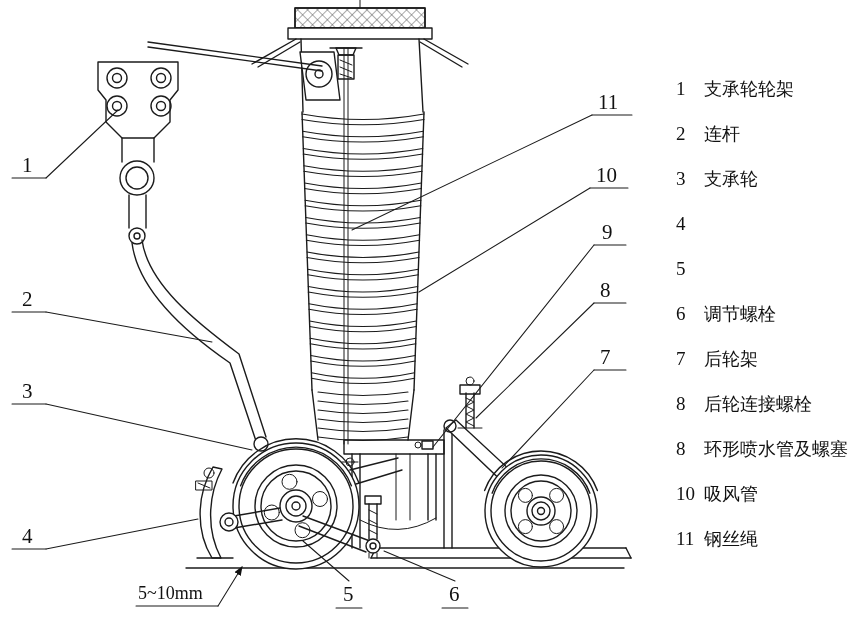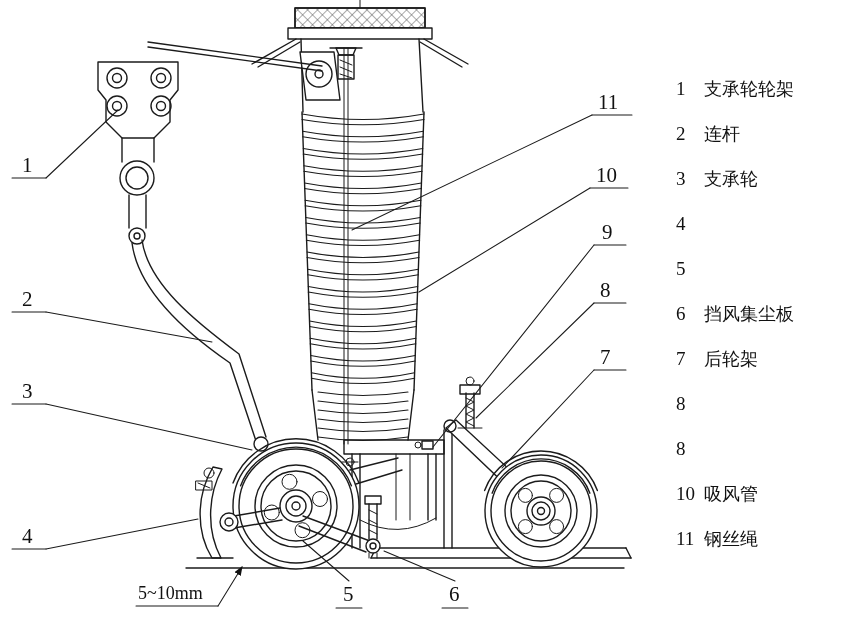--- a/index.html
+++ b/index.html
@@ -298,31 +298,33 @@
         <span>支承轮</span>
       </div>
     <div class="legend-row">
         <span class="num">4</span>
       </div>
     <div class="legend-row">
         <span class="num">5</span>
       </div>
     <div class="legend-row">
         <span class="num">6</span>
-        <span>挡风集尘板</span>
+        <span>调节螺栓</span>
       </div>
     <div class="legend-row">
         <span class="num">7</span>
         <span>后轮架</span>
       </div>
     <div class="legend-row">
         <span class="num">8</span>
+        <span>后轮连接螺栓</span>
       </div>
     <div class="legend-row">
         <span class="num">8</span>
+        <span>环形喷水管及螺塞</span>
       </div>
     <div class="legend-row">
         <span class="num">10</span>
         <span>吸风管</span>
       </div>
     <div class="legend-row">
         <span class="num">11</span>
         <span>钢丝绳</span>
       </div>
   </div>

